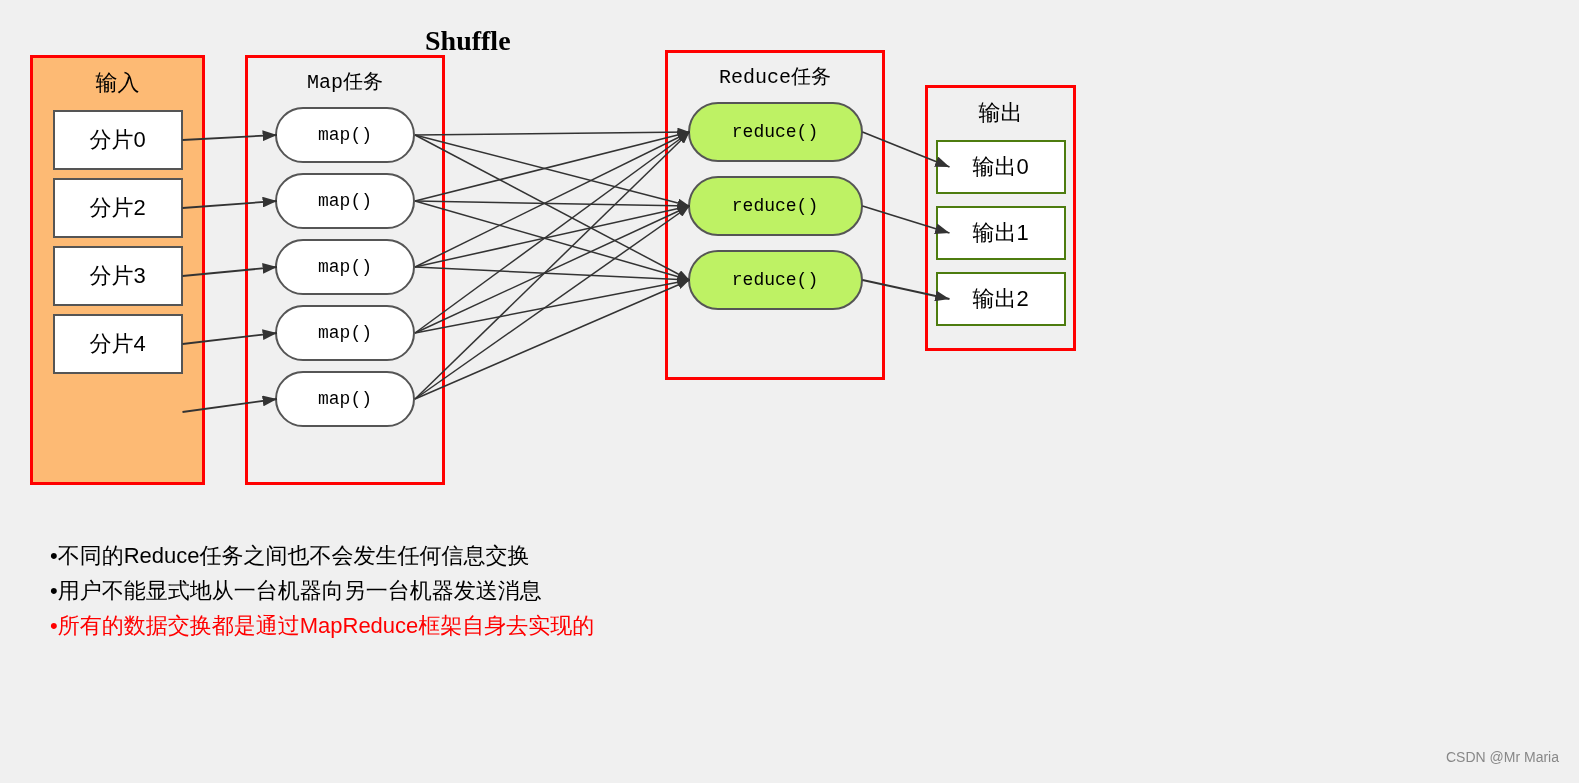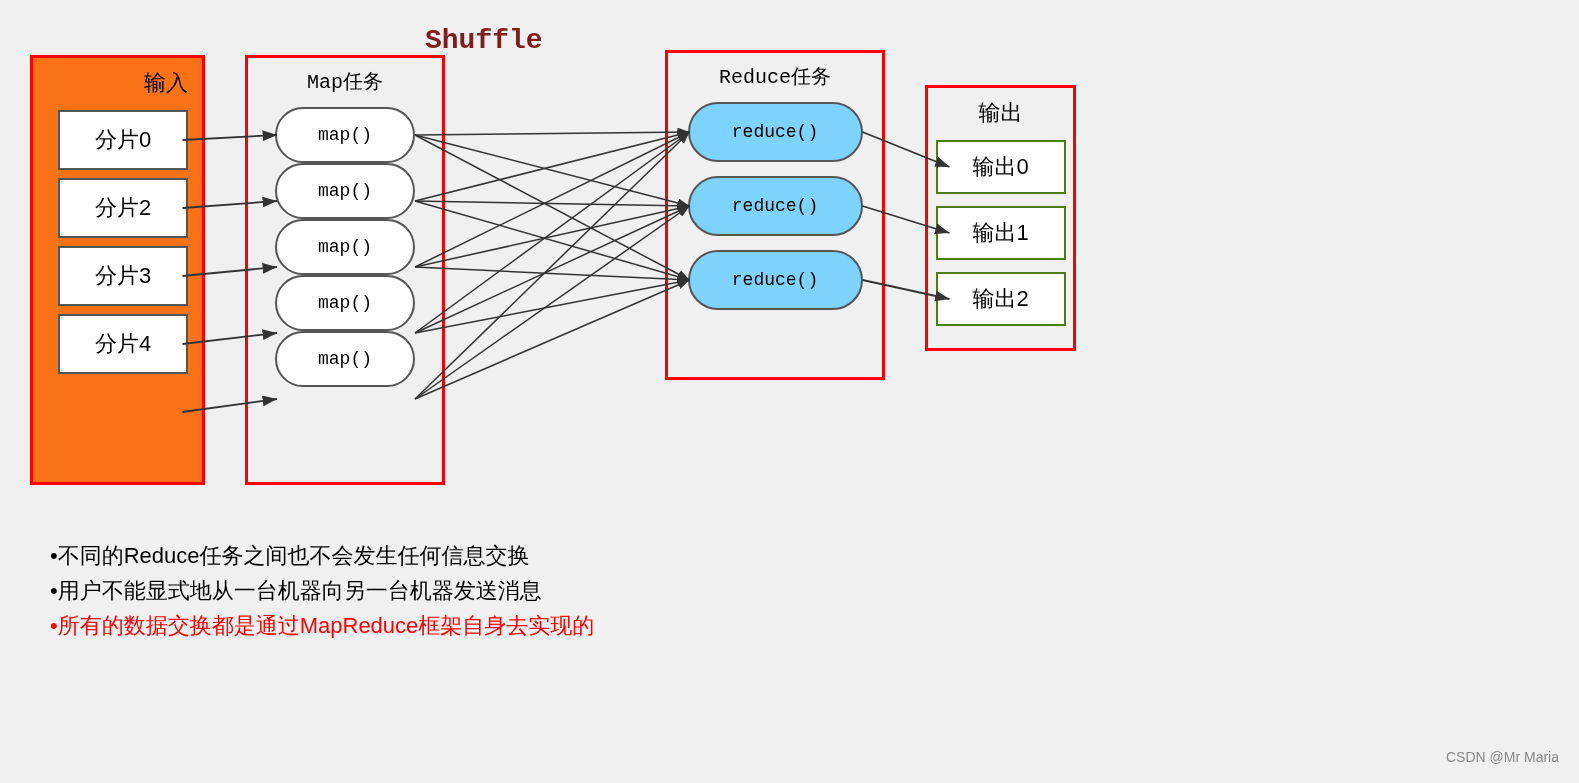--- a/index.html
+++ b/index.html
@@ -39,22 +39,22 @@
       font-size: 20px;
     }
     
     .input-col {
       border: 3px solid red;
       padding: 10px 14px;
       width: 175px;
       min-height: 430px;
       display: flex;
       flex-direction: column;
-      align-items: flex-end;
-      background: #f97316;
+      align-items: center;
+      background: #fdba74;
     }
     .input-box {
       border: 2px solid #555;
       background: white;
       width: 130px;
       height: 60px;
       display: flex;
       align-items: center;
       justify-content: center;
       font-size: 22px;
@@ -78,40 +78,41 @@
       border: 2px solid #555;
       border-radius: 30px;
       background: white;
       width: 140px;
       height: 56px;
       display: flex;
       align-items: center;
       justify-content: center;
       font-size: 18px;
       font-family: 'Courier New', monospace;
+      margin-bottom: 10px;
       color: #000;
     }
     
     .reduce-col {
       border: 3px solid red;
       padding: 10px 14px;
       width: 220px;
       min-height: 330px;
       display: flex;
       flex-direction: column;
       align-items: center;
       background: #f0f0f0;
       margin-left: 0;
       align-self: flex-start;
       margin-top: 30px;
     }
     .reduce-box {
       border: 2px solid #555;
       border-radius: 30px;
-      background: #7dd3fc;
+      background: #bef264;
       width: 175px;
       height: 60px;
       display: flex;
       align-items: center;
       justify-content: center;
       font-size: 18px;
       font-family: 'Courier New', monospace;
       margin-bottom: 14px;
       color: #000;
     }
@@ -149,22 +150,22 @@
       left: 0;
       width: 100%;
       height: 100%;
       pointer-events: none;
     }
     
     .shuffle-label {
       position: absolute;
       font-size: 28px;
       font-weight: bold;
-      font-family: Liberation Mono, monospace;
-      color: #7f1d1d;
+      font-family: Liberation Serif, serif;
+      color: #000000;
     }
     
     .notes-section {
       margin-top: 18px;
       padding-left: 20px;
     }
     .note-line {
       font-size: 22px;
       font-family: 'SimHei', 'Arial', sans-serif;
       color: #000;

